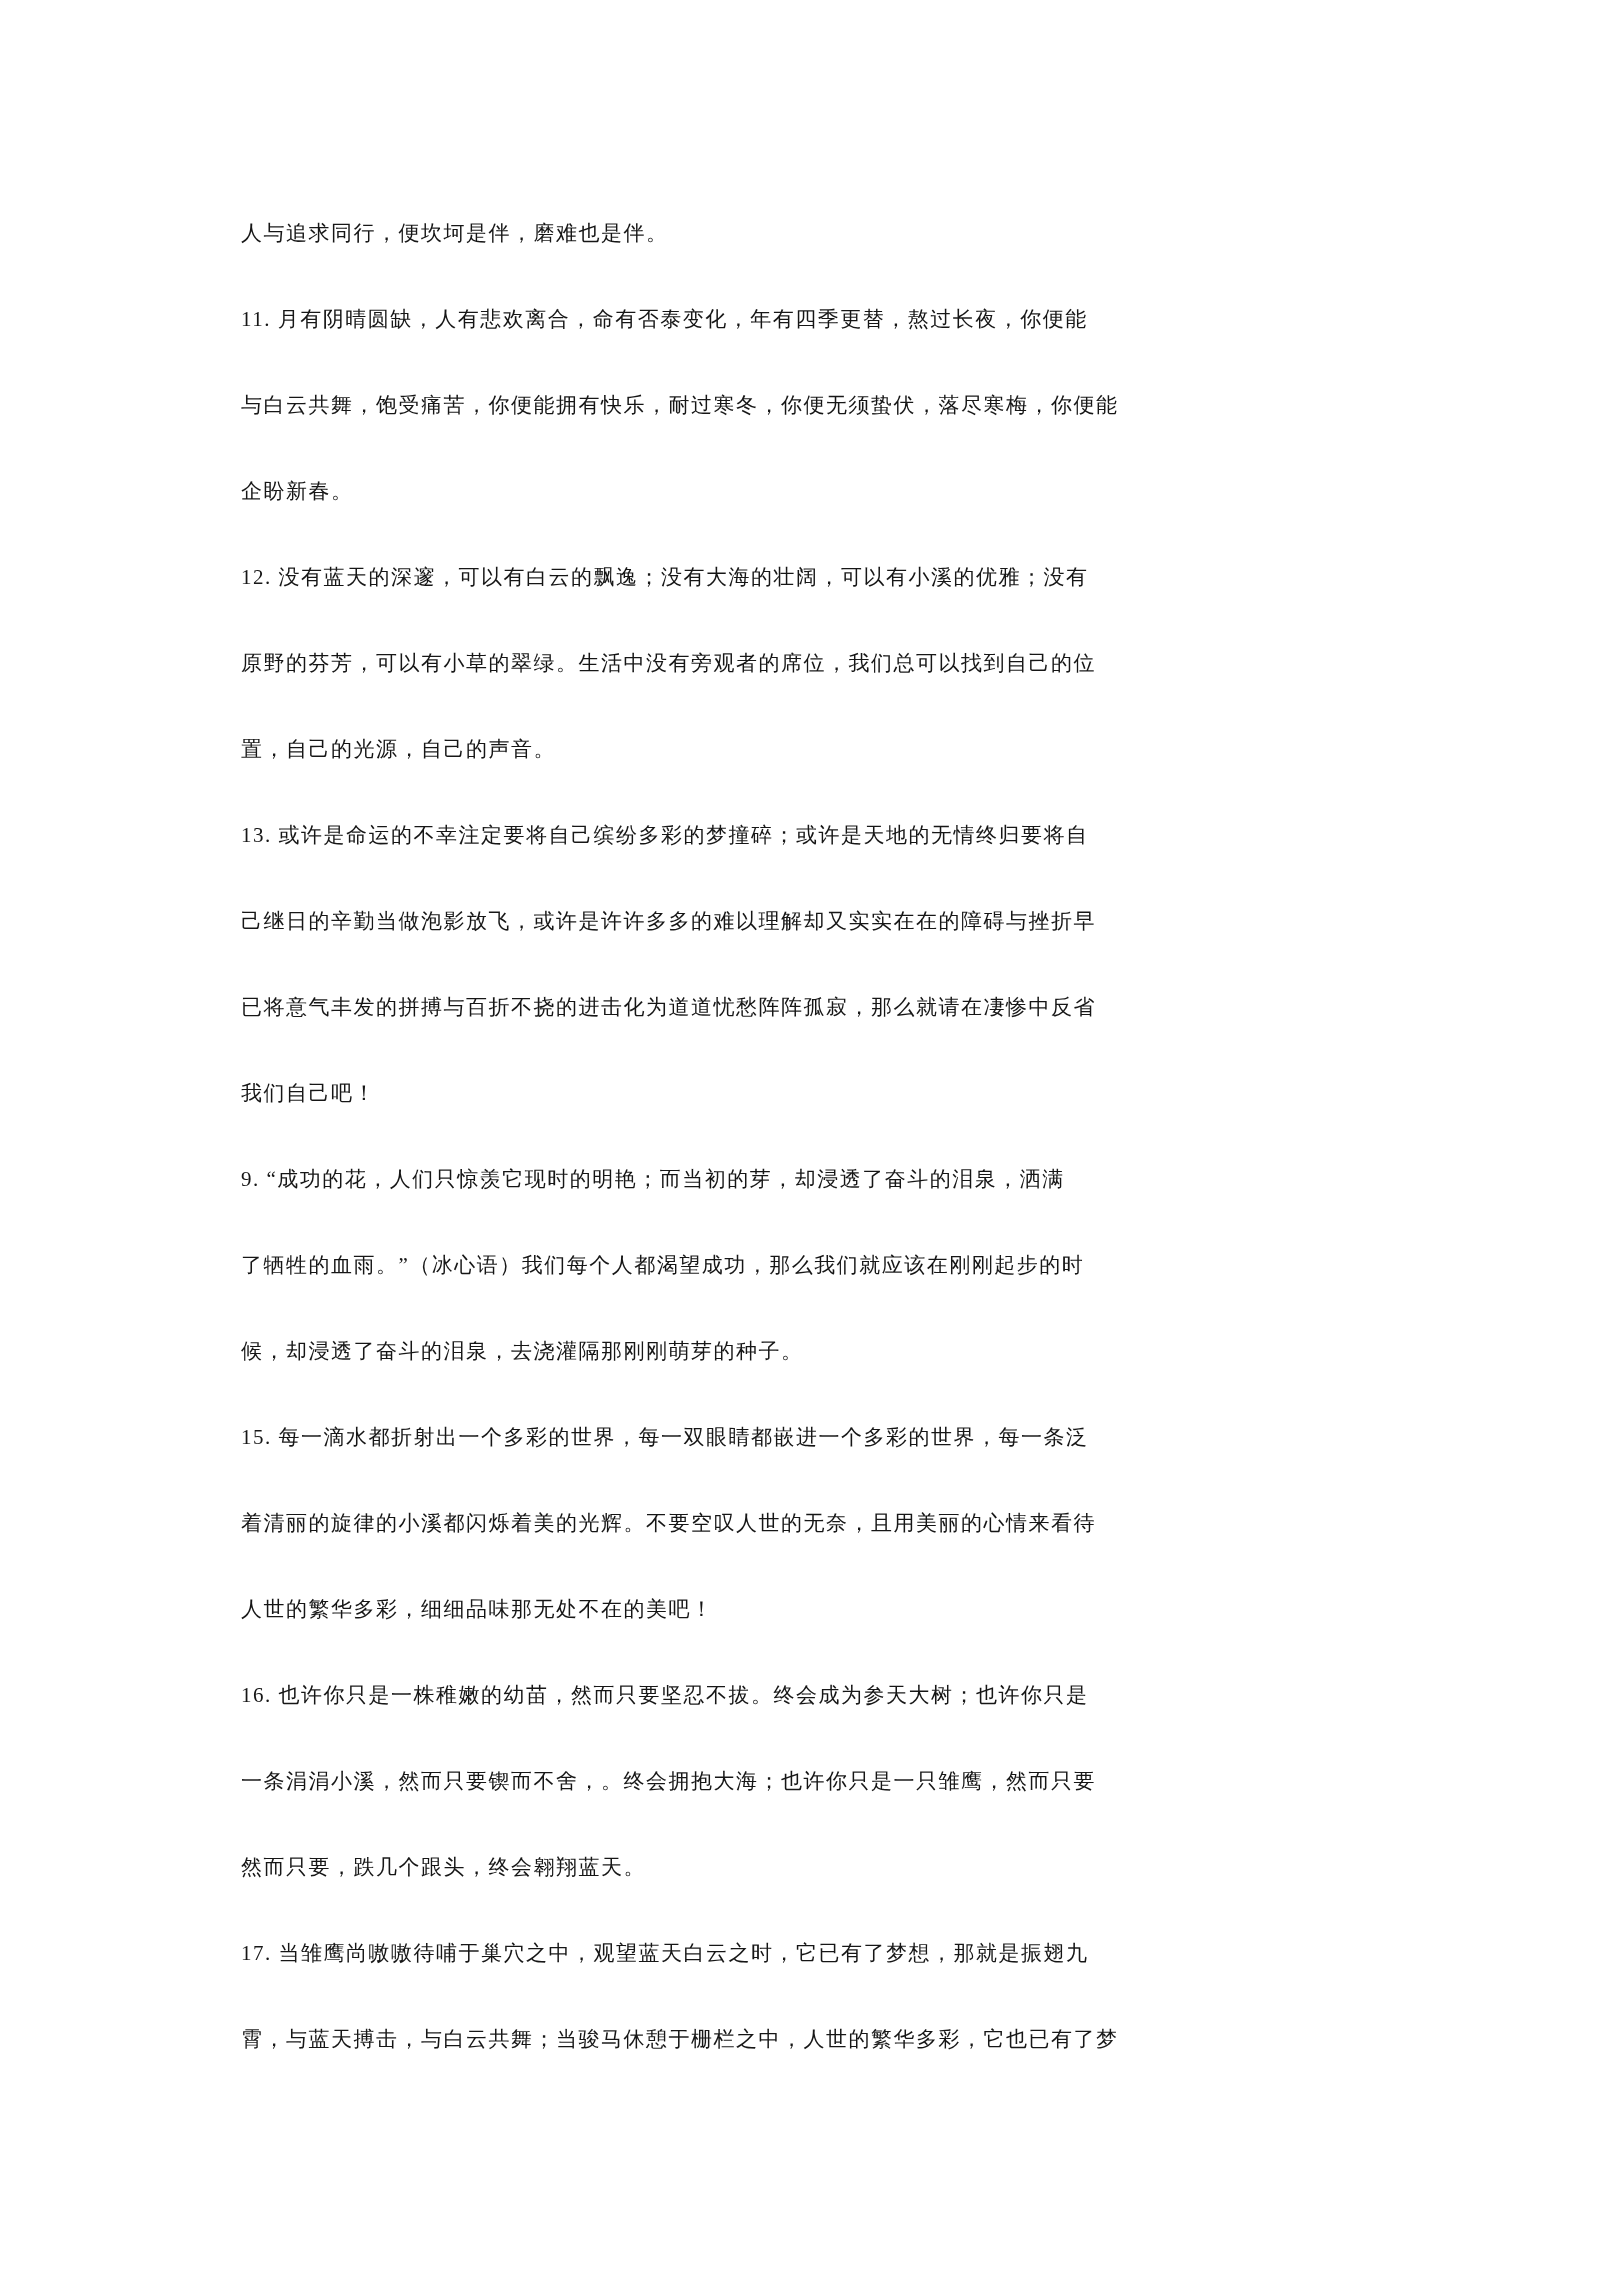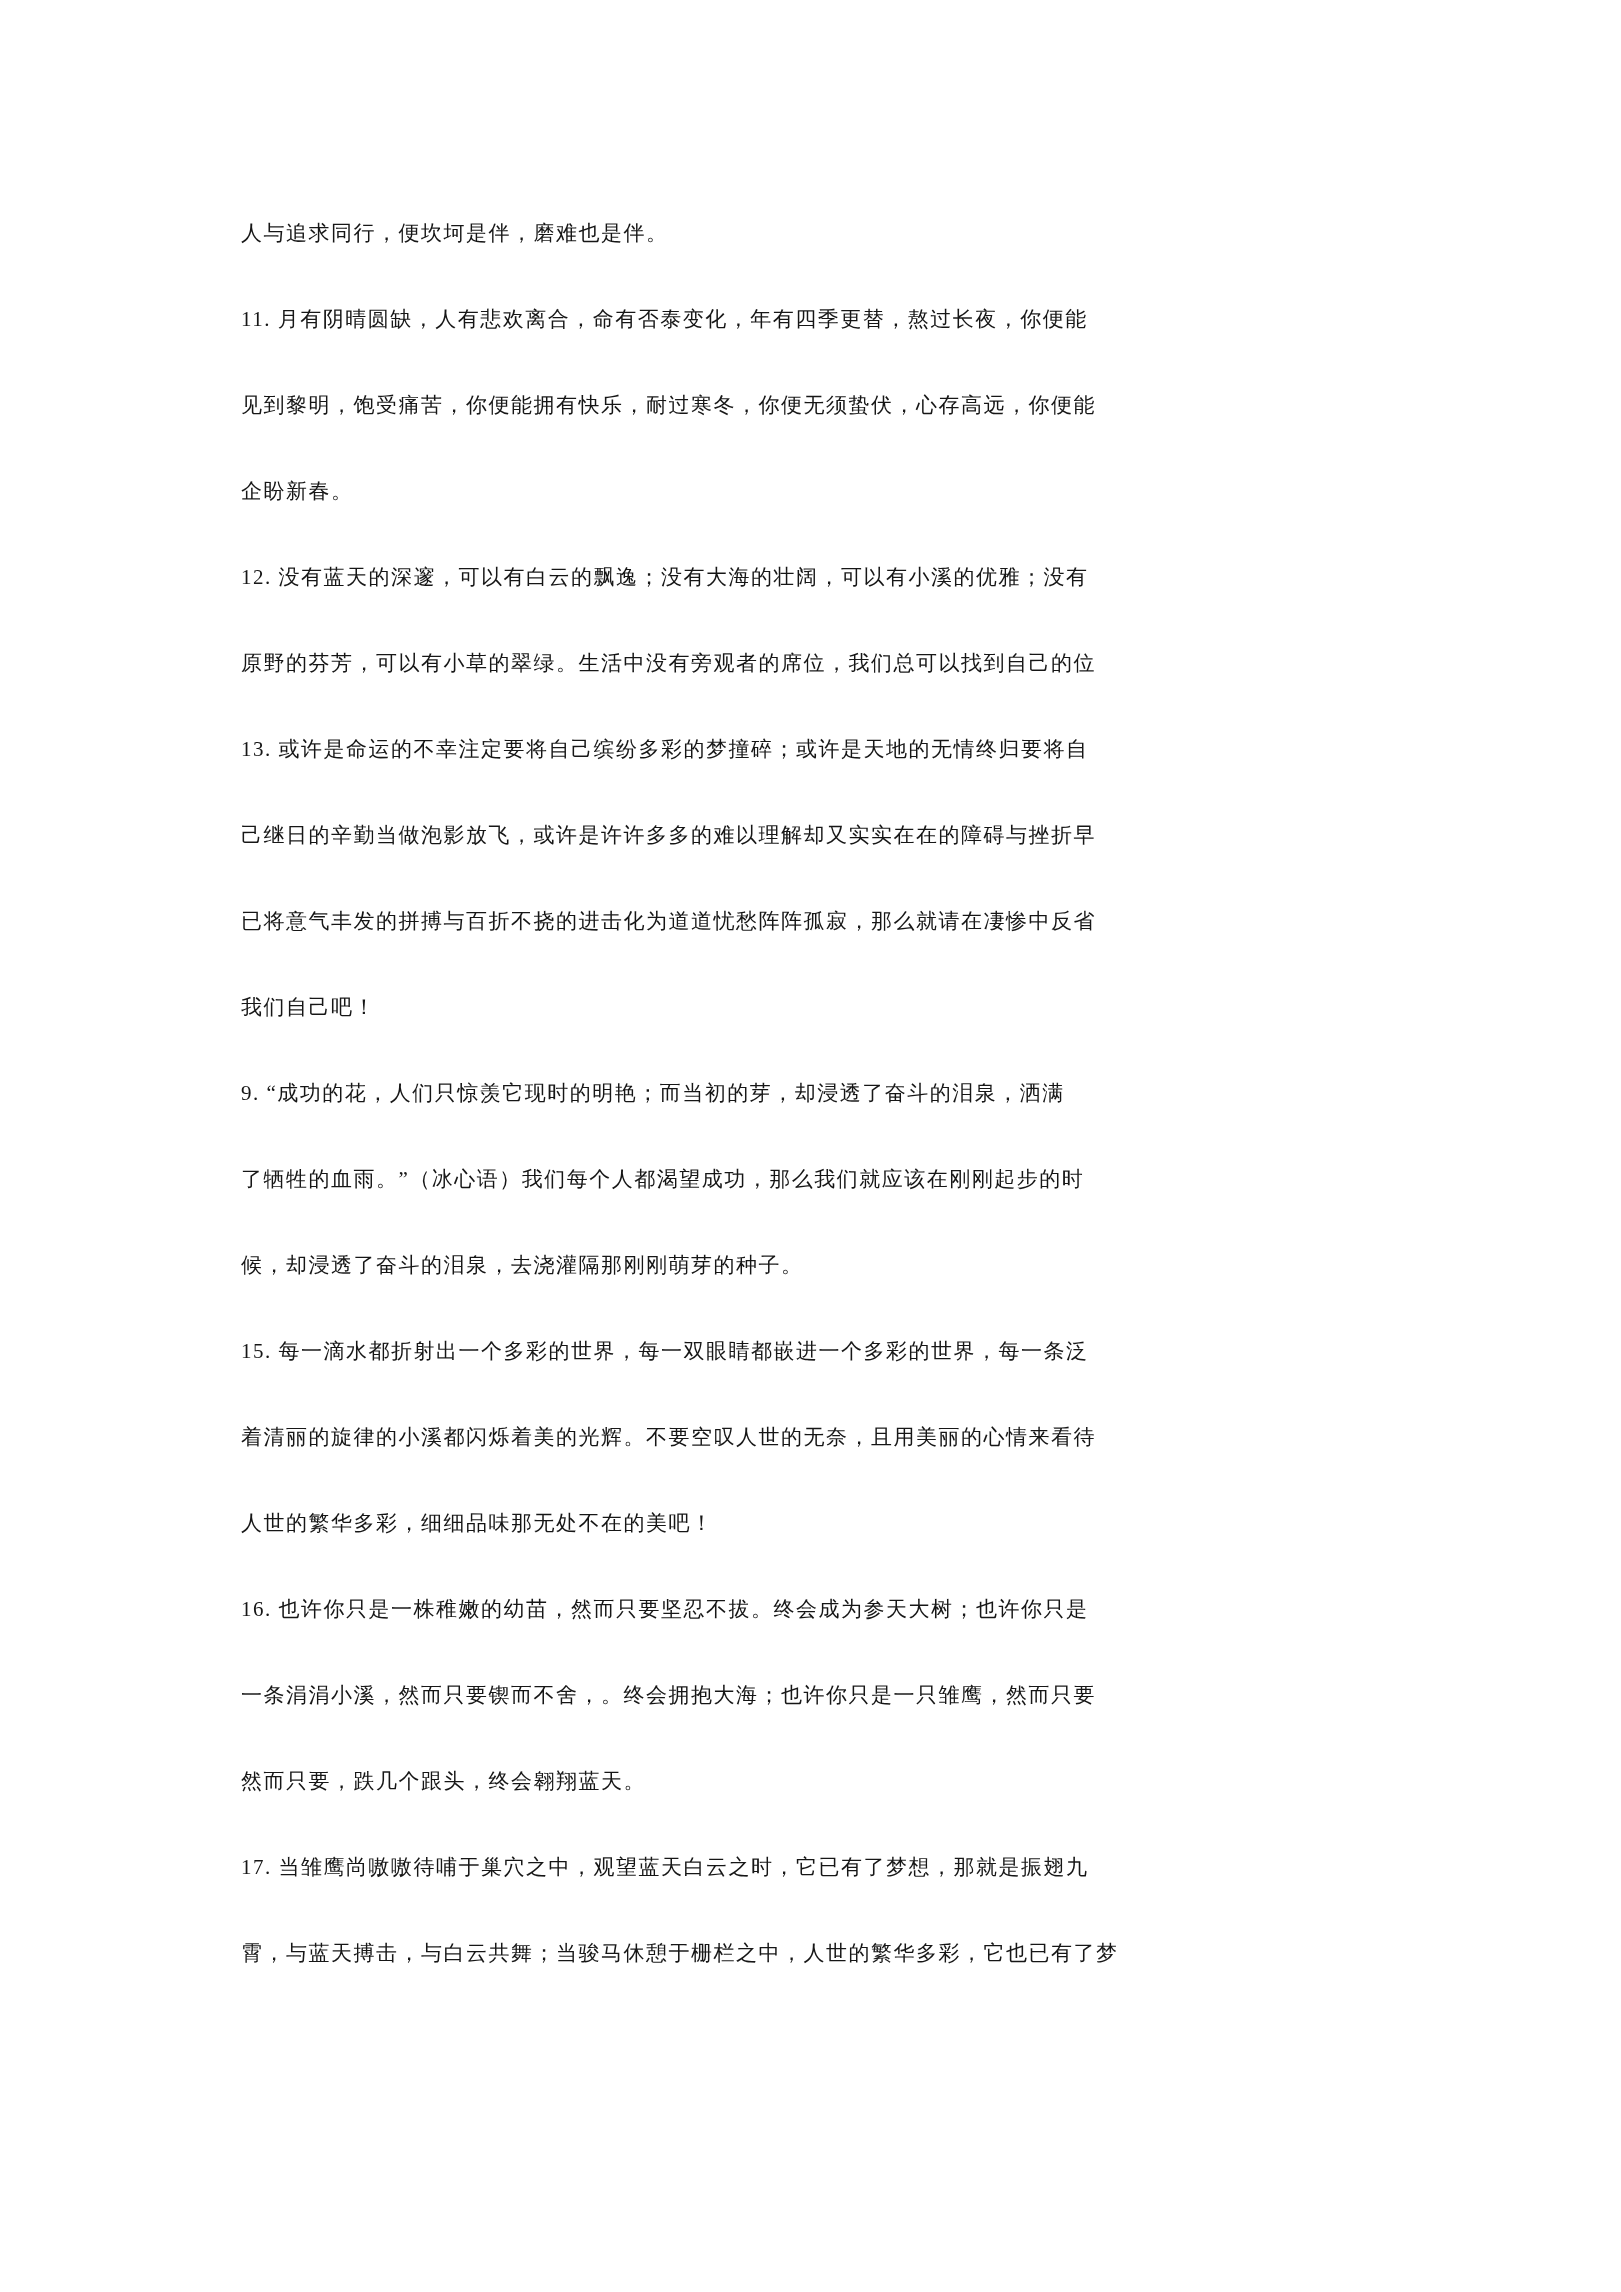--- a/index.html
+++ b/index.html
@@ -46,26 +46,27 @@
 </head>
 <body>
 
 <div class="page">
   <div class="text-block" id="doc-body" style="color: rgb(22, 22, 22);">
       <div class="para">
         <div class="line">人与追求同行，便坎坷是伴，磨难也是伴。</div>
       </div>
       <div class="para">
         <div class="line">11. 月有阴晴圆缺，人有悲欢离合，命有否泰变化，年有四季更替，熬过长夜，你便能</div>
-        <div class="line">见到黎明，饱受痛苦，你便能拥有快乐，耐过寒冬，你便无须蛰伏，心存高远，你便能</div>
+        <div class="line">与白云共舞，饱受痛苦，你便能拥有快乐，耐过寒冬，你便无须蛰伏，落尽寒梅，你便能</div>
         <div class="line">企盼新春。</div>
       </div>
       <div class="para">
         <div class="line">12. 没有蓝天的深邃，可以有白云的飘逸；没有大海的壮阔，可以有小溪的优雅；没有</div>
         <div class="line">原野的芬芳，可以有小草的翠绿。生活中没有旁观者的席位，我们总可以找到自己的位</div>
+        <div class="line">置，自己的光源，自己的声音。</div>
       </div>
       <div class="para">
         <div class="line">13. 或许是命运的不幸注定要将自己缤纷多彩的梦撞碎；或许是天地的无情终归要将自</div>
         <div class="line">己继日的辛勤当做泡影放飞，或许是许许多多的难以理解却又实实在在的障碍与挫折早</div>
         <div class="line">已将意气丰发的拼搏与百折不挠的进击化为道道忧愁阵阵孤寂，那么就请在凄惨中反省</div>
         <div class="line">我们自己吧！</div>
       </div>
       <div class="para">
         <div class="line">9. “成功的花，人们只惊羡它现时的明艳；而当初的芽，却浸透了奋斗的泪泉，洒满</div>
         <div class="line">了牺牲的血雨。”（冰心语）我们每个人都渴望成功，那么我们就应该在刚刚起步的时</div>

